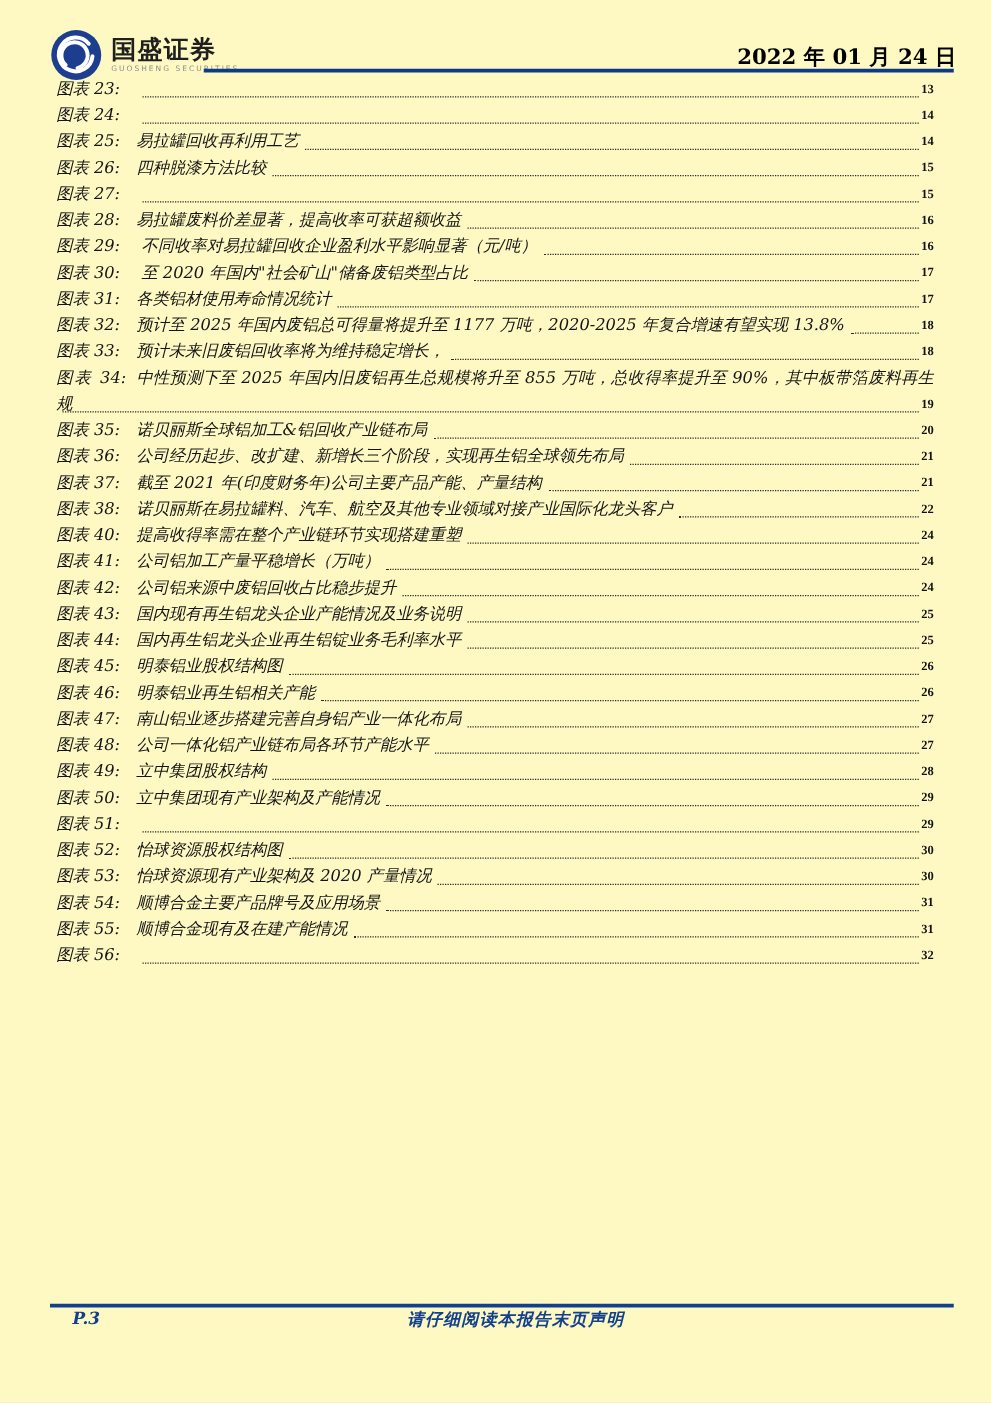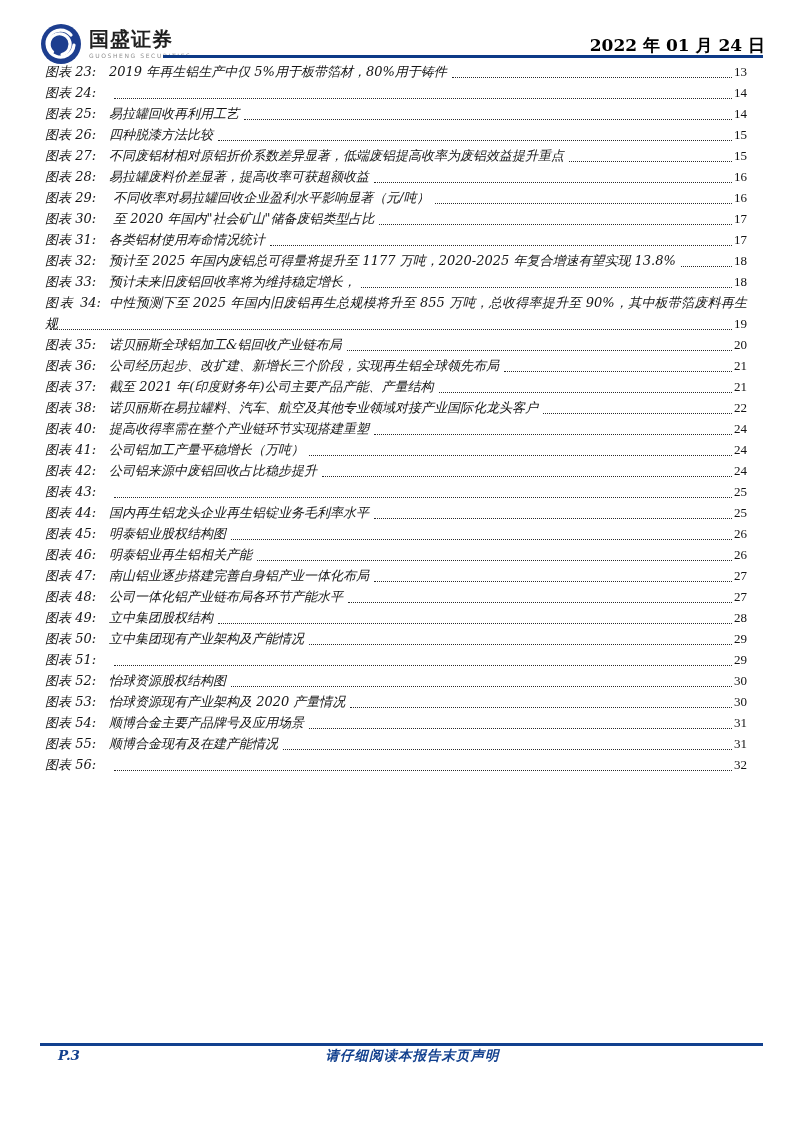--- a/index.html
+++ b/index.html
@@ -1,20 +1,20 @@
 <!DOCTYPE html>
 <html><head>
 <meta charset="utf-8">
 <style>
   html,body{margin:0;padding:0;background:#e8e8e8;}
   .page{
     position:relative;
     width:793px;height:1122px;
     margin:0 auto;
-    background:#ffffff;
+    background:#fef9c3;
     font-family:"DejaVu Serif", serif;
     color:#141414;
     overflow:hidden;
   }
   
   .logo-wrap{position:absolute;left:40px;top:23px;width:42px;height:42px;}
   .brand-text{position:absolute;left:89px;top:28px;}
   .brand-cn{
     font-family:"DejaVu Sans", sans-serif;
     font-weight:800;font-size:20px;line-height:22px;
@@ -53,21 +53,21 @@
   .title{flex:0 0 auto;}
   .wrap-first .title{white-space:normal;}
   .dots{flex:1 1 auto;align-self:stretch;position:relative;margin:0 2px 0 5px;min-width:12px;}
   .dots::before{
     content:"";position:absolute;left:0;right:0;bottom:4px;
     border-bottom:1.6px dotted #2a2a2a;
   }
   .pg{
     flex:0 0 auto;font-style:normal;
     font-family:"Liberation Serif", serif;
-    font-size:13px;color:#111;
+    font-size:10px;color:#111;font-weight:bold;
   }
   
   .footer-rule{
     position:absolute;left:40px;right:30px;top:1043px;height:2.5px;
     background:#12408e;
   }
   .footer-pagenum{
     position:absolute;left:58px;top:1047px;
     color:#12408e;font-weight:700;font-style:italic;
     font-family:"DejaVu Serif", serif;font-size:13.5px;
@@ -93,21 +93,20 @@
   <div class="brand-text">
     <div class="brand-cn">国盛证券</div>
     <div class="brand-en">GUOSHENG SECURITIES</div>
   </div>
   <div class="header-date">2022 年 01 月 24 日</div>
   <div class="header-rule"></div>
 
   <div class="toc" id="toc-list">
       <div class="toc-row">
         <span class="fig">图表 23:</span>
-        <span class="title">2019 年再生铝生产中仅 5%用于板带箔材，80%用于铸件</span>
         <span class="dots"></span>
         <span class="pg">13</span>
       </div>
       <div class="toc-row">
         <span class="fig">图表 24:</span>
         <span class="dots"></span>
         <span class="pg">14</span>
       </div>
       <div class="toc-row">
         <span class="fig">图表 25:</span>
@@ -116,21 +115,20 @@
         <span class="pg">14</span>
       </div>
       <div class="toc-row">
         <span class="fig">图表 26:</span>
         <span class="title">四种脱漆方法比较</span>
         <span class="dots"></span>
         <span class="pg">15</span>
       </div>
       <div class="toc-row">
         <span class="fig">图表 27:</span>
-        <span class="title">不同废铝材相对原铝折价系数差异显著，低端废铝提高收率为废铝效益提升重点</span>
         <span class="dots"></span>
         <span class="pg">15</span>
       </div>
       <div class="toc-row">
         <span class="fig">图表 28:</span>
         <span class="title">易拉罐废料价差显著，提高收率可获超额收益</span>
         <span class="dots"></span>
         <span class="pg">16</span>
       </div>
       <div class="toc-row">
@@ -205,20 +203,21 @@
         <span class="pg">24</span>
       </div>
       <div class="toc-row">
         <span class="fig">图表 42:</span>
         <span class="title">公司铝来源中废铝回收占比稳步提升</span>
         <span class="dots"></span>
         <span class="pg">24</span>
       </div>
       <div class="toc-row">
         <span class="fig">图表 43:</span>
+        <span class="title">国内现有再生铝龙头企业产能情况及业务说明</span>
         <span class="dots"></span>
         <span class="pg">25</span>
       </div>
       <div class="toc-row">
         <span class="fig">图表 44:</span>
         <span class="title">国内再生铝龙头企业再生铝锭业务毛利率水平</span>
         <span class="dots"></span>
         <span class="pg">25</span>
       </div>
       <div class="toc-row">

